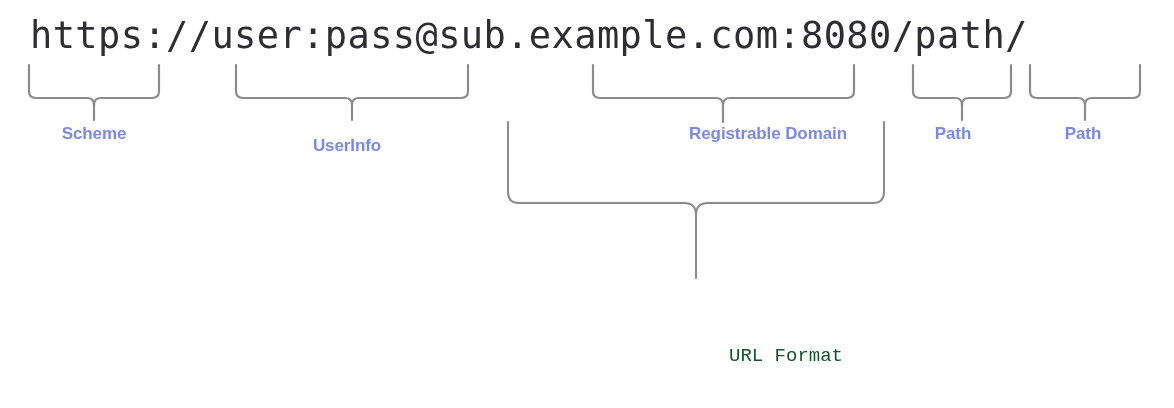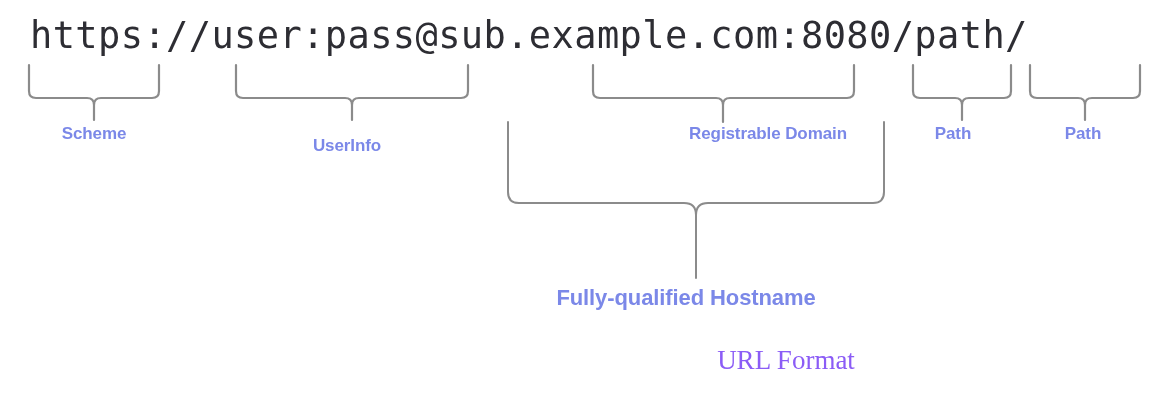--- a/index.html
+++ b/index.html
@@ -71,23 +71,23 @@
   }
   .seg-label.big {
     font-size: 22px;
   }
 
   
   .caption {
     position: absolute;
     transform: translateX(-50%);
     white-space: nowrap;
-    font-family: Liberation Serif, serif;
-    font-size: 27px;
-    color: #8b5cf6;
+    font-family: Liberation Mono, monospace;
+    font-size: 19px;
+    color: #14532d;
   }
 </style>
 </head>
 <body>
 
 <div id="diagram">
 
   <div class="url-line">https://user:pass@sub.example.com:8080/path/</div>
 
   <svg class="braces" viewBox="0 0 1174 408">
@@ -114,17 +114,16 @@
   <div class="seg-label" style="left:94px;  top:124px;">Scheme</div>
 
   <div class="seg-label" style="left:347px; top:124px;margin-top:12px;">UserInfo</div>
 
   <div class="seg-label" style="left:740px; top:124px;margin-left:28px;">Registrable Domain</div>
 
   <div class="seg-label" style="left:953px; top:124px;">Path</div>
 
   <div class="seg-label" style="left:1083px; top:124px;">Path</div>
 
-  <div class="seg-label big" style="left:686px; top:285px;">Fully-qualified Hostname</div>
 
   <div class="caption" style="left:786px; top:345px;">URL Format</div>
 
 </div>
 
 </body></html>

